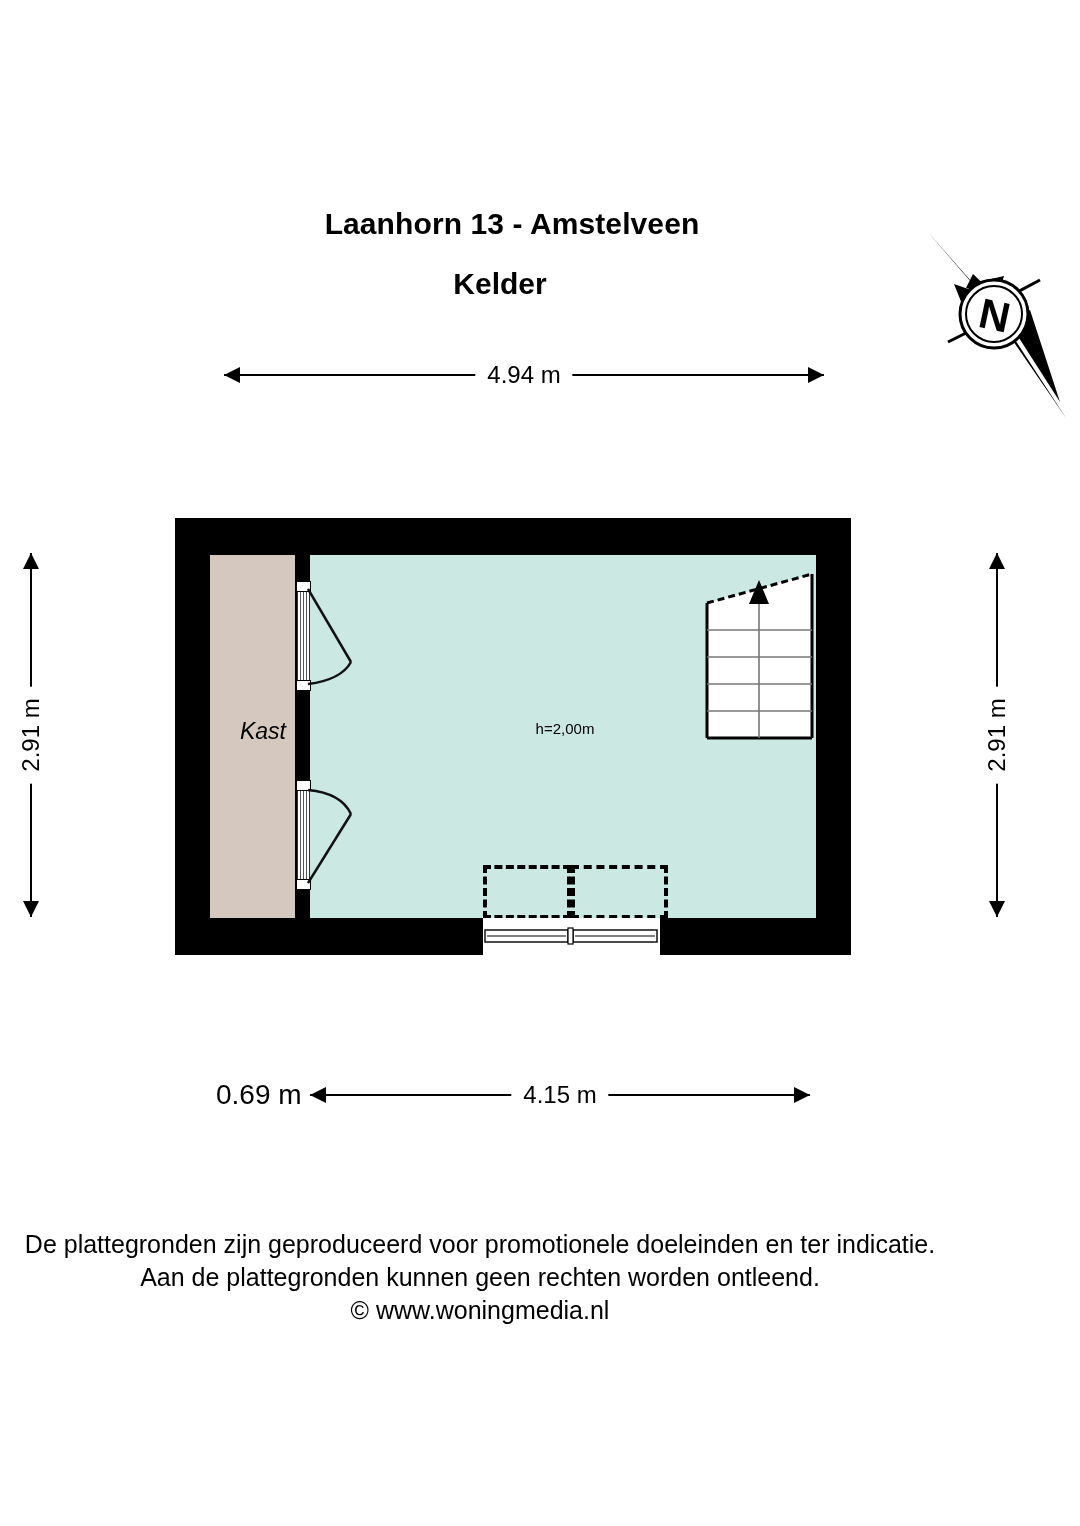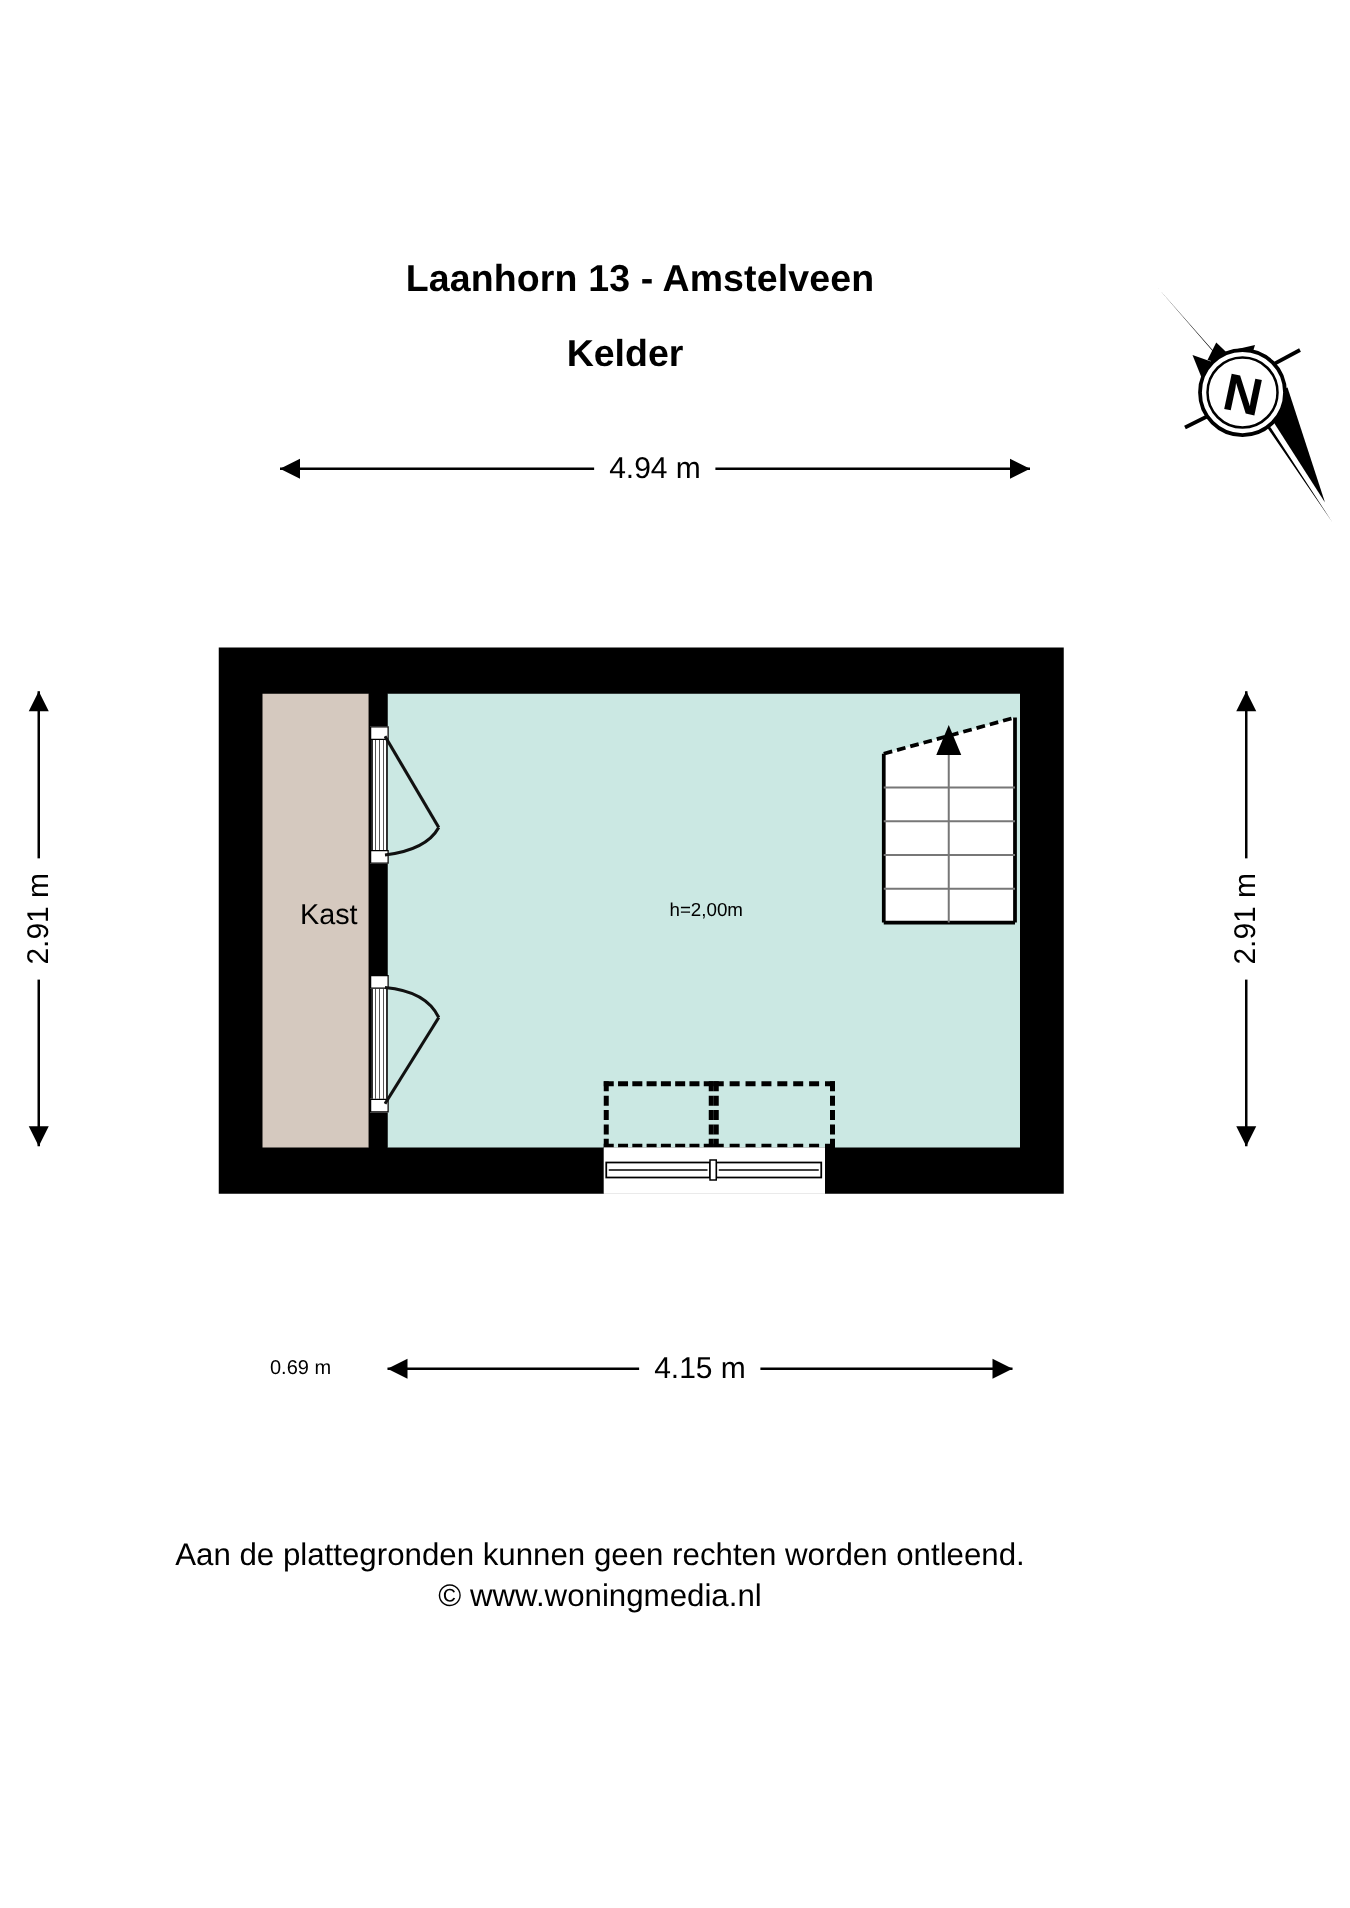--- a/index.html
+++ b/index.html
@@ -29,34 +29,34 @@
   .dim-v{position:absolute;width:22px;}
   .dim-v .line{position:absolute;left:10px;top:0;bottom:0;width:2px;background:#000;}
   .dim-v .av-t{position:absolute;top:0;left:3px;width:0;height:0;
     border-left:8px solid transparent;border-right:8px solid transparent;border-bottom:16px solid #000;}
   .dim-v .av-b{position:absolute;bottom:0;left:3px;width:0;height:0;
     border-left:8px solid transparent;border-right:8px solid transparent;border-top:16px solid #000;}
   .dim-v .lbl{position:absolute;top:50%;left:50%;
     transform:translate(-50%,-50%) rotate(-90deg);
     background:#fff;padding:0 12px;font-size:24px;line-height:28px;white-space:nowrap;}
 
-  .dim-text{position:absolute;font-size:16px;line-height:28px;white-space:nowrap;}
+  .dim-text{position:absolute;font-size:28px;line-height:28px;white-space:nowrap;}
 
   
   #plan{position:absolute;left:175px;top:518px;width:676px;height:437px;}
   #outer-wall{position:absolute;left:0;top:0;width:676px;height:437px;background:#000000;}
   
   #room-kamer{position:absolute;left:135px;top:37px;width:506px;height:363px;background:#cbe8e3;}
   
   #room-kast{position:absolute;left:35px;top:37px;width:85px;height:363px;background:#d5c9bf;}
   
   #partition{position:absolute;left:120px;top:37px;width:15px;height:363px;background:#000;}
 
   .room-label{position:absolute;text-align:center;font-size:23px;line-height:30px;white-space:nowrap;}
-  #label-kast{left:35px;top:198px;width:106px;}
+  #label-kast{left:35px;top:198px;width:106px;font-style:italic;}
   #label-kamer{left:280px;top:195px;width:220px;}
   #label-kamer .sub{font-size:15px;line-height:32px;}
 
   
   .door{position:absolute;}
   .door .leaf{position:absolute;left:0;top:0;width:11px;height:100%;
       background:repeating-linear-gradient(to right,#ffffff 0 2px,#555555 2px 3px);
       border-left:1px solid #333;border-right:1px solid #333;}
   .door .jamb{position:absolute;left:-1px;width:13px;height:9px;background:#ffffff;border:1px solid #000;}
 
@@ -193,15 +193,16 @@
 <div class="dim-text" id="dim-bottom-left" style="left:216px;top:1081px;">0.69 m</div>
 
 <div class="dim-h" id="dim-bottom" style="left:310px;top:1084px;width:500px;">
   <div class="line"></div>
   <div class="ah-l"></div>
   <div class="ah-r"></div>
   <div class="lbl">4.15 m</div>
 </div>
 
 <div id="footer">
+  <div>De plattegronden zijn geproduceerd voor promotionele doeleinden en ter indicatie.</div>
   <div>Aan de plattegronden kunnen geen rechten worden ontleend.</div>
   <div>© www.woningmedia.nl</div>
 </div>
 
 </body></html>

